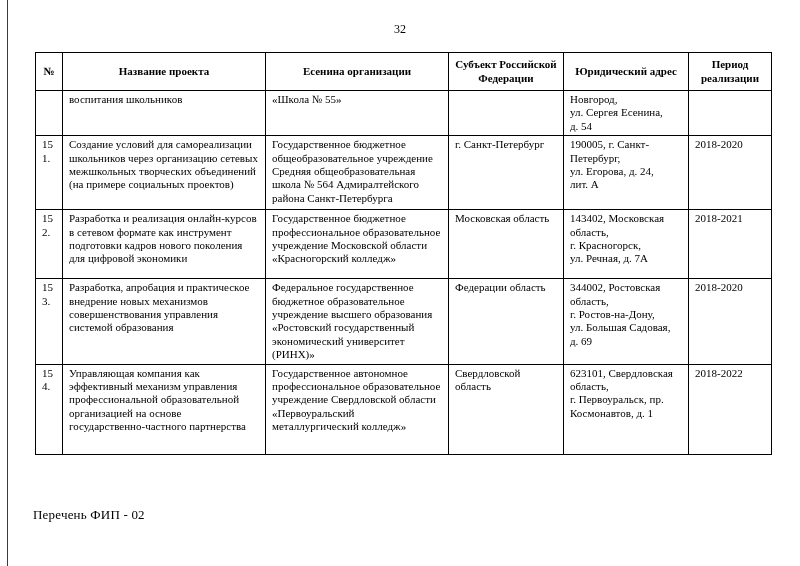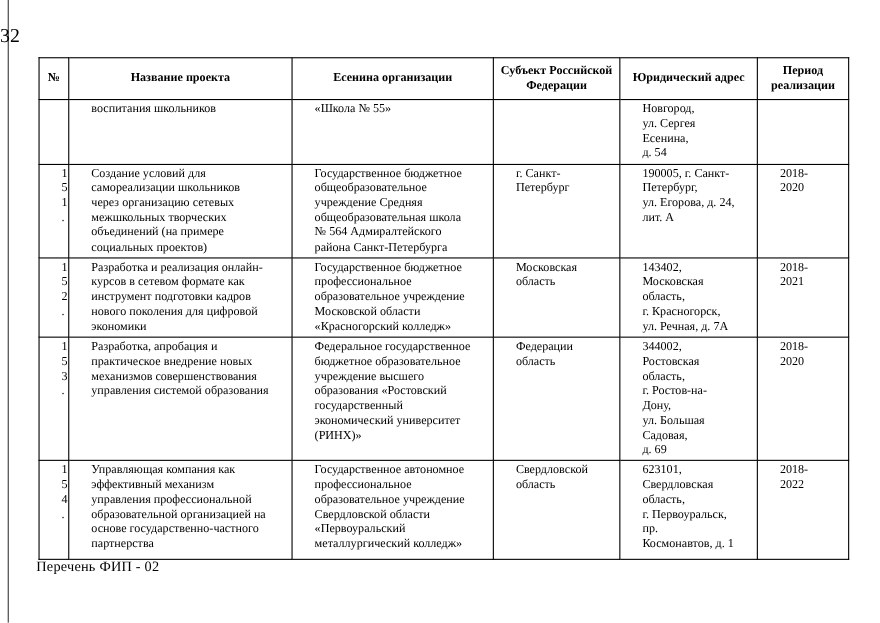--- a/index.html
+++ b/index.html
@@ -21,36 +21,37 @@
     top: 0;
     width: 1px;
     height: 566px;
     background: #3a3a3a;
   }
   .page-number {
     position: absolute;
     top: 22px;
     left: 0;
     right: 0;
-    font-size: 18px;
+    text-align: center;
+    font-size: 12px;
   }
   table.projects {
     position: absolute;
     left: 35px;
     top: 52px;
     width: 736px;
     border-collapse: collapse;
     table-layout: fixed;
   }
   table.projects th,
   table.projects td {
     border: 1px solid #000;
     font-size: 11px;
     line-height: 1.22;
-    padding: 2px 20px;
+    padding: 2px 6px;
     vertical-align: top;
     word-wrap: break-word;
   }
   table.projects th {
     font-weight: bold;
     text-align: center;
     vertical-align: middle;
     padding: 2px 2px;
   }
   td.cell-text {

